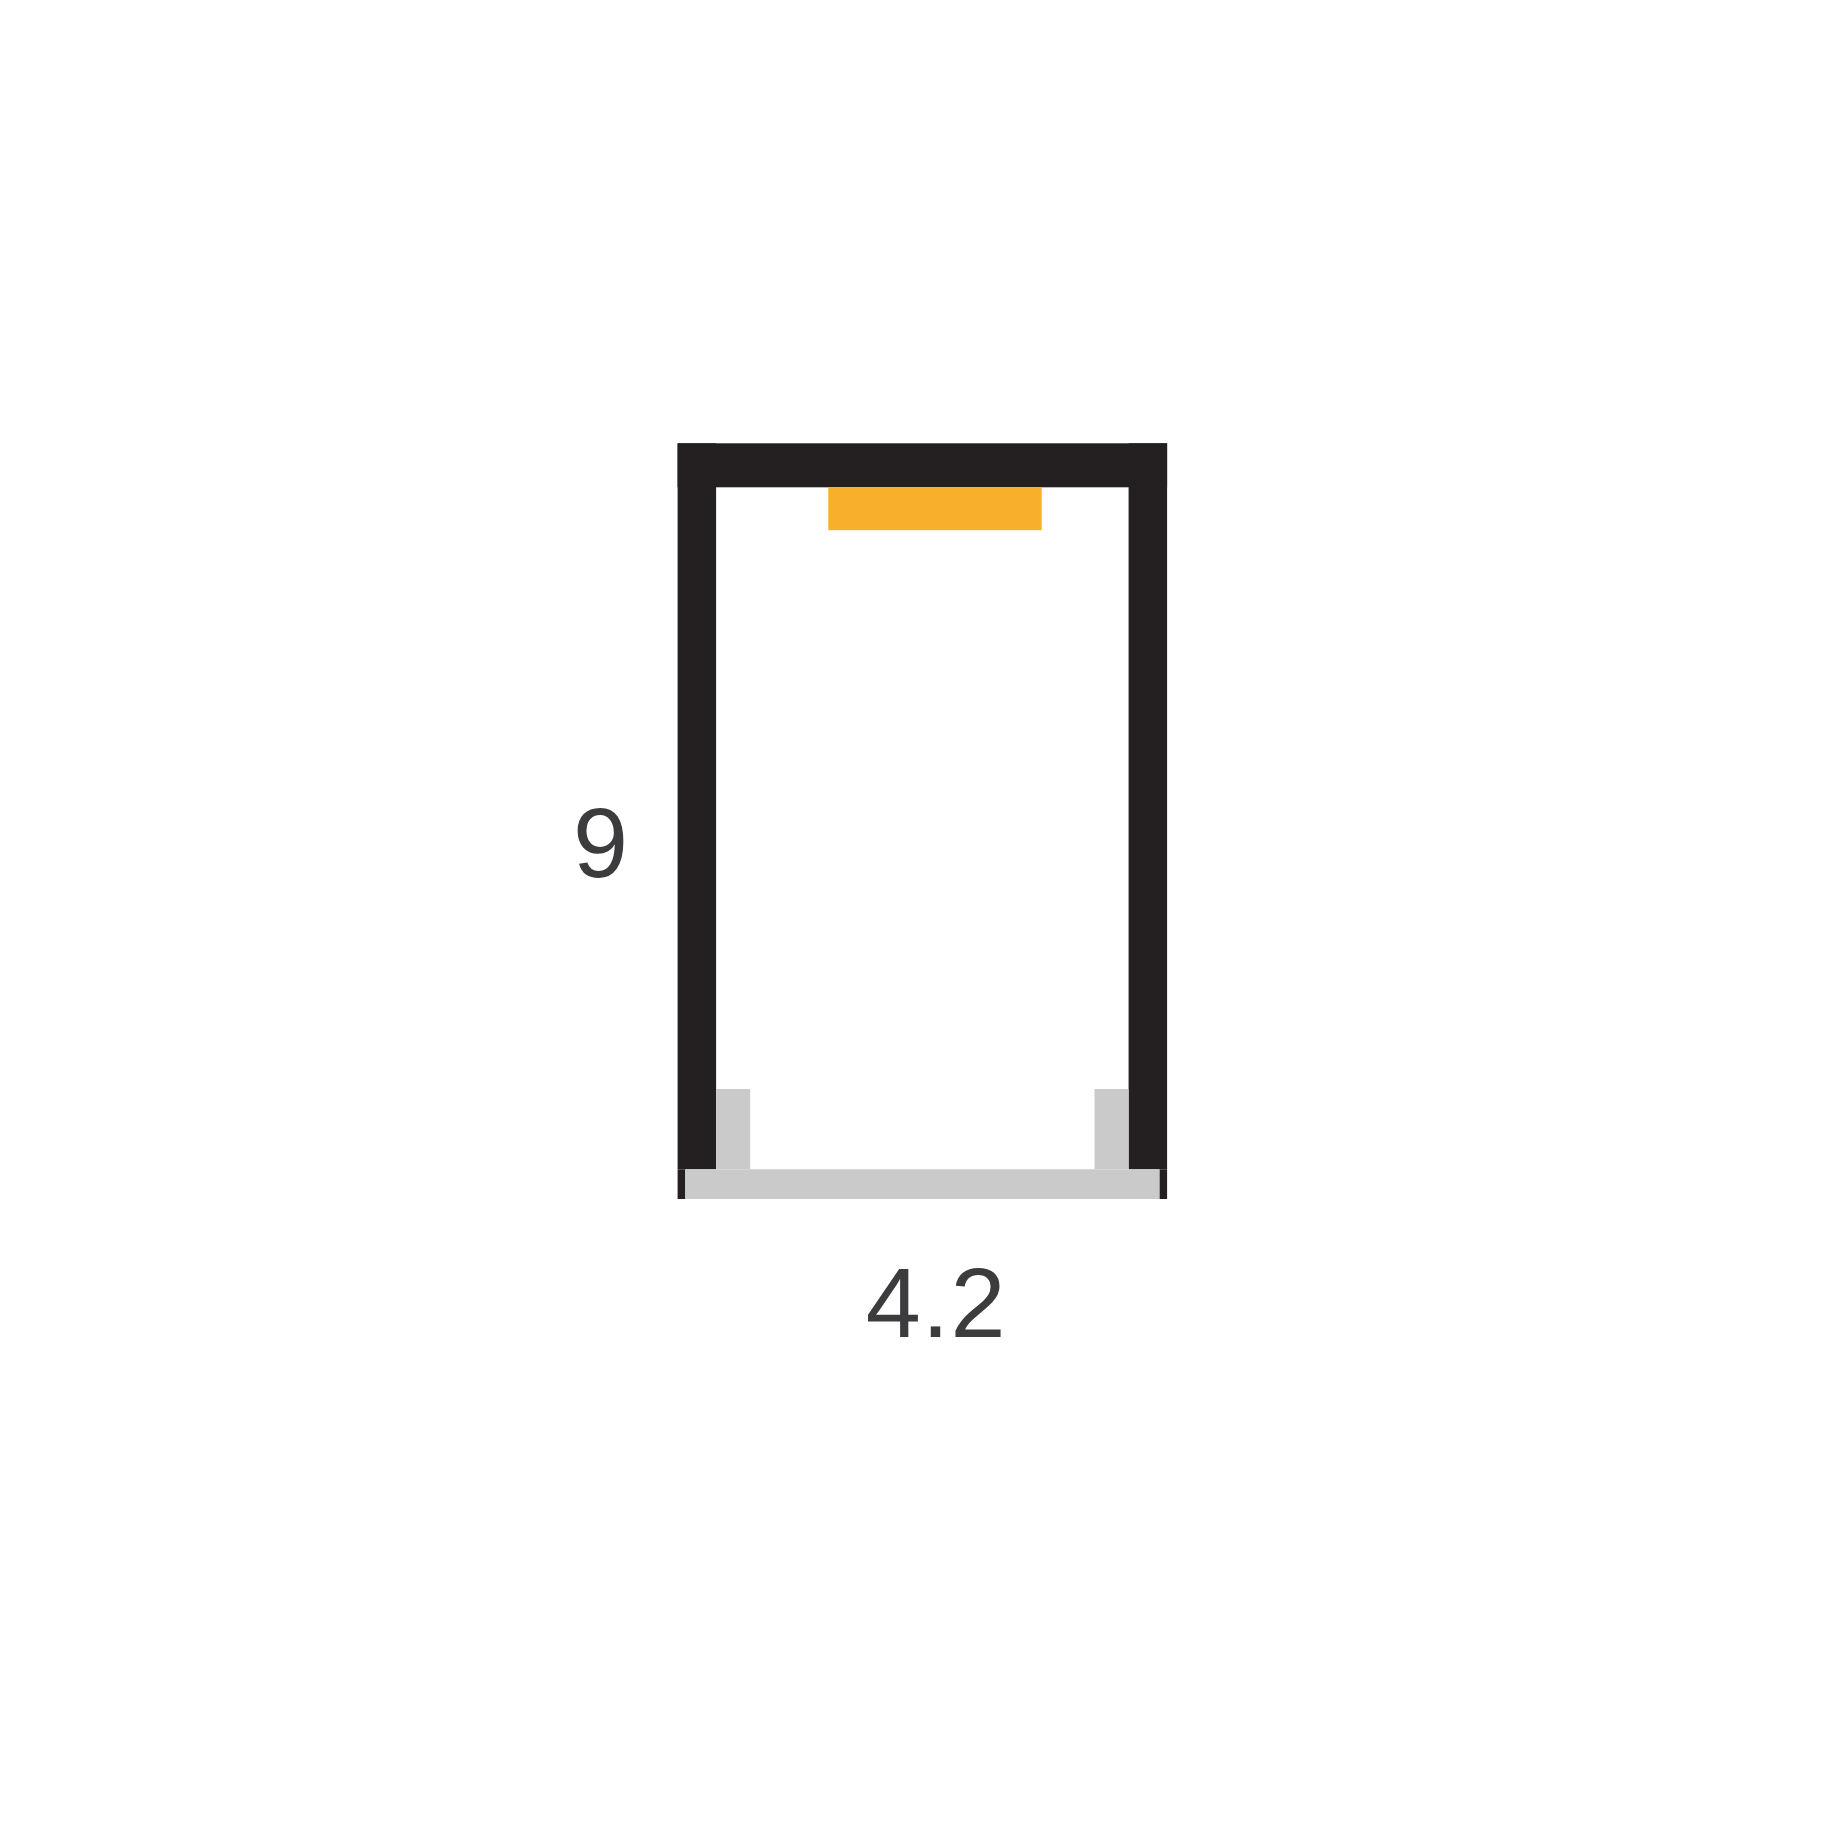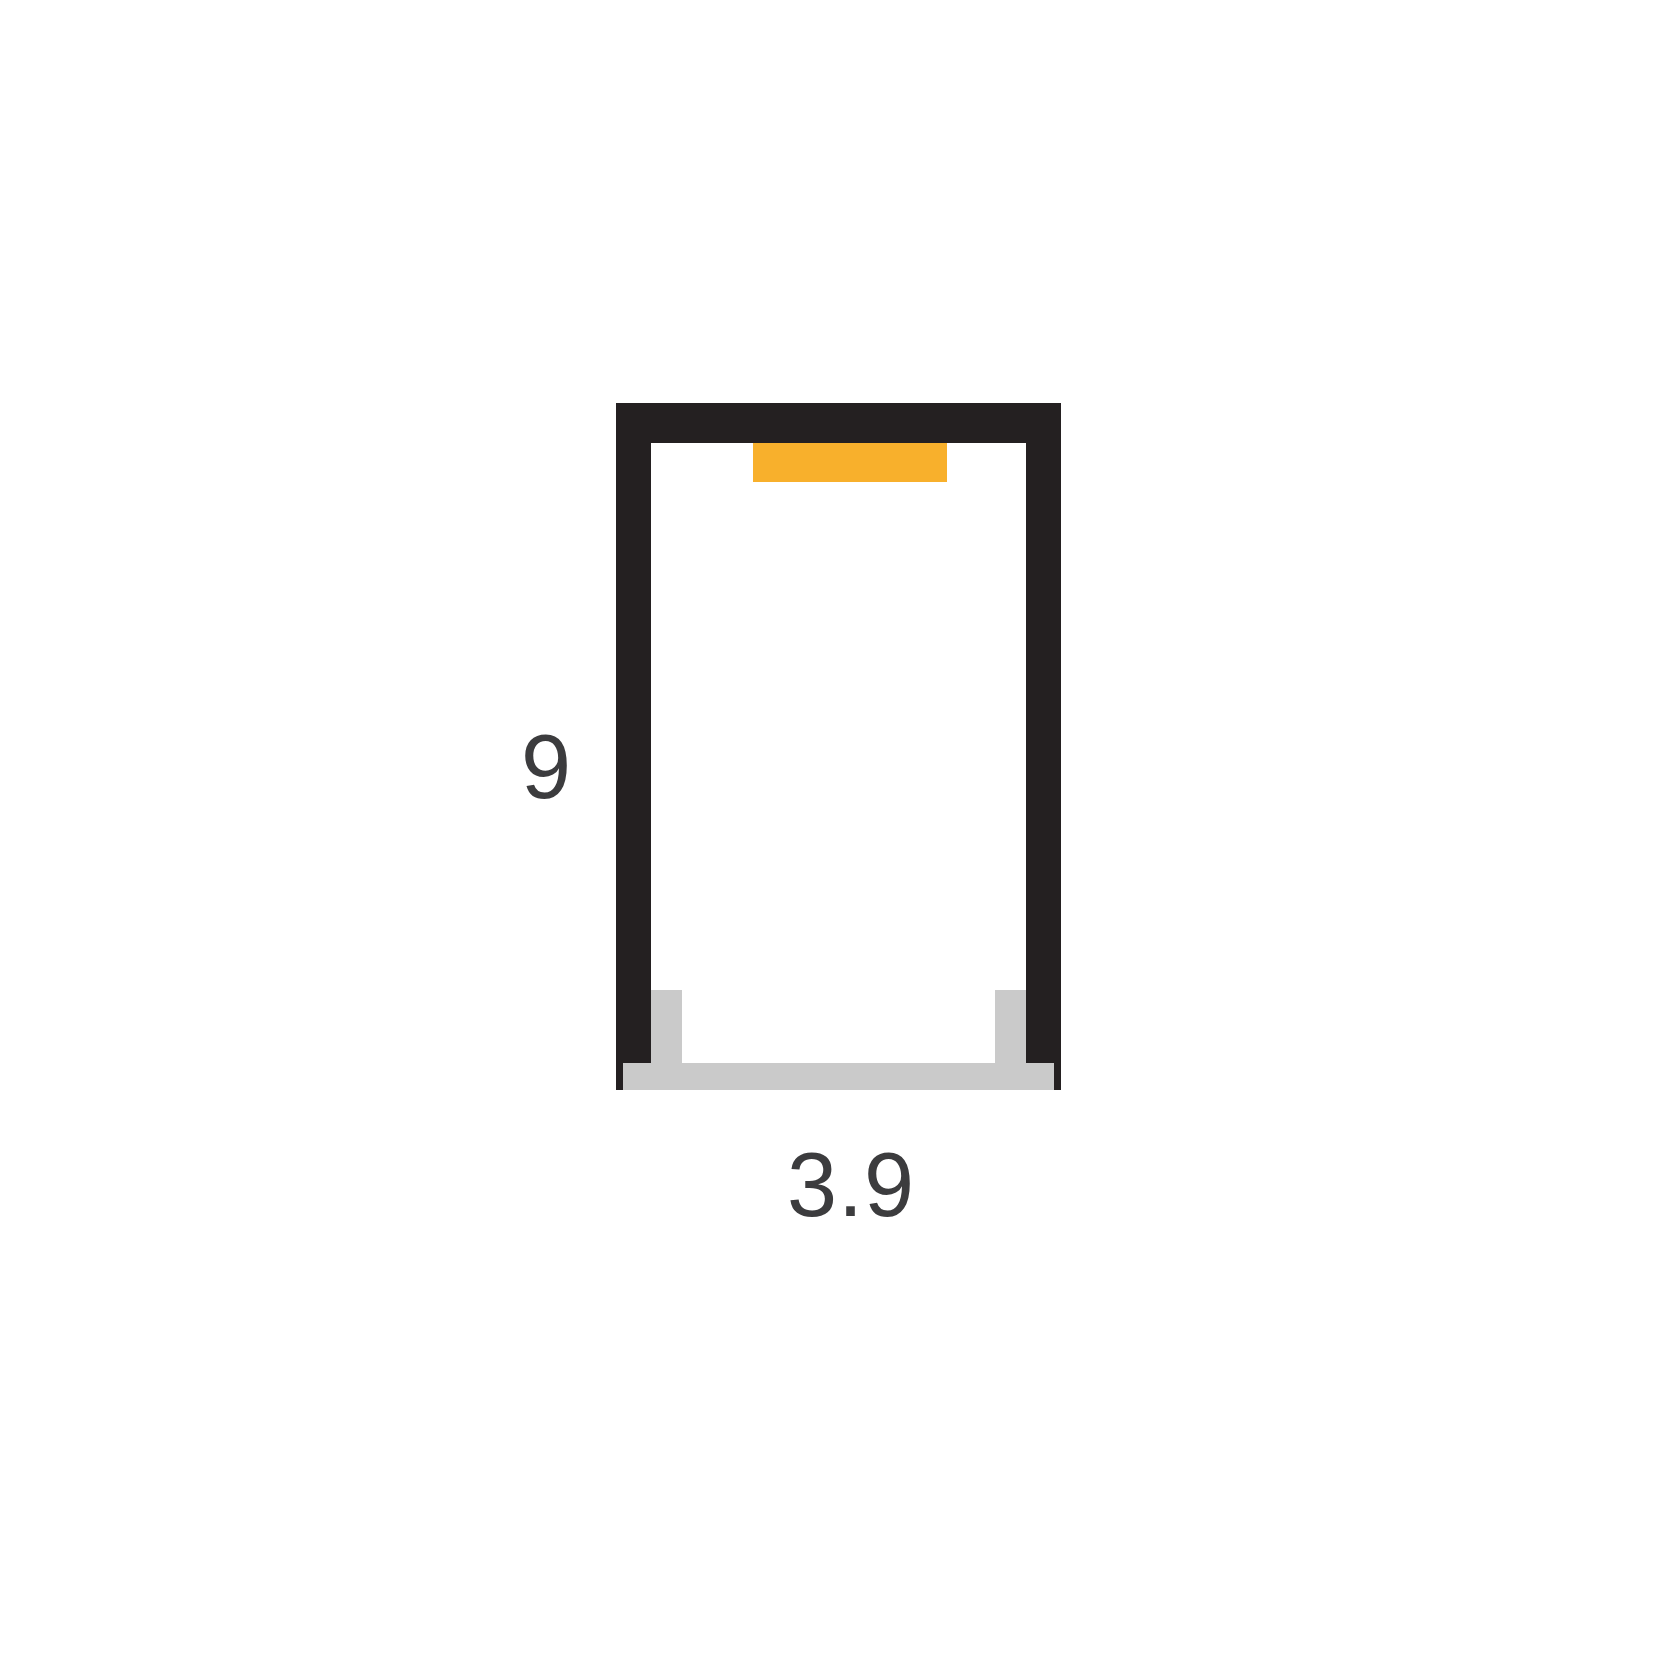--- a/index.html
+++ b/index.html
@@ -69,15 +69,15 @@
   <div class="rect housing-foot-right"></div>
 
   <div class="rect led-strip"></div>
 
   <div class="rect diffuser-plate"></div>
   <div class="rect diffuser-tab-left"></div>
   <div class="rect diffuser-tab-right"></div>
 
   <div class="dim-label dim-height">9</div>
 
-  <div class="dim-label dim-width">3.9</div>
+  <div class="dim-label dim-width">4.2</div>
 
 </div>
 
 </body></html>

